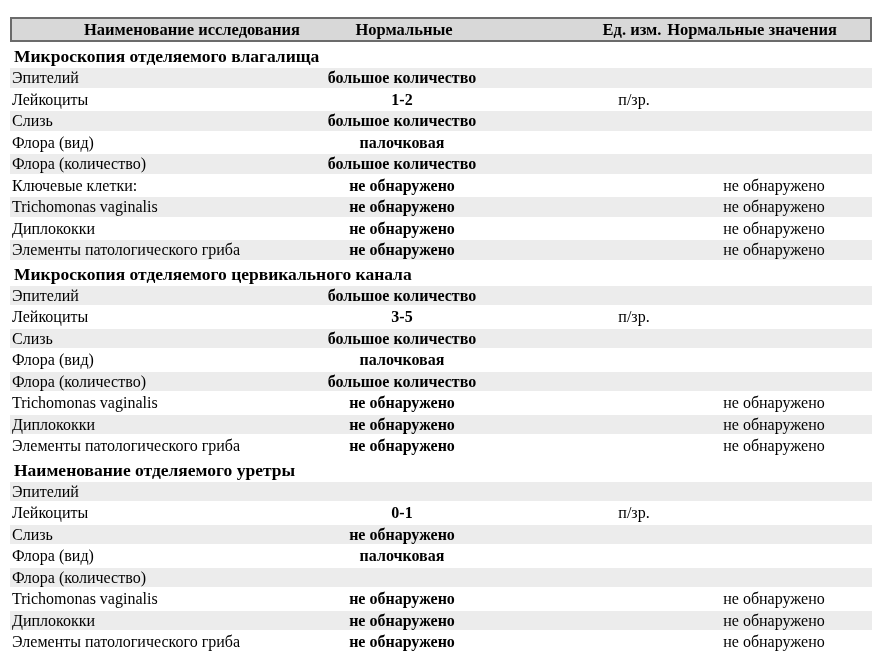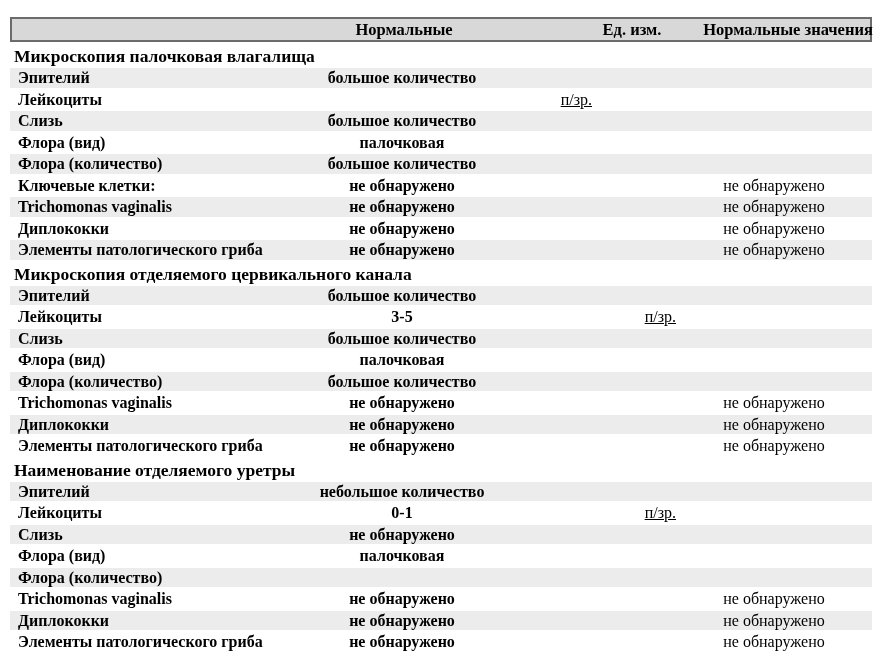--- a/index.html
+++ b/index.html
@@ -26,44 +26,46 @@
   }
 
   .row {
     display: grid; grid-template-columns: 202px 380px 84px 196px;
     box-sizing: border-box; height: 21.5px; border-bottom: 2px solid #ffffff;
     line-height: 19.5px; font-size: 16px;
   }
   .row.shaded { background: var(--row-shade, #ececec); }
 
   .cell { white-space: nowrap; overflow: visible; }
-  .cell-name   { padding-left: 8px; font-weight: bold; }
+  .cell-name   { padding-left: 2px; }
   .cell-result { text-align: center; font-weight: bold; }
-  .cell-unit   { text-align: right; text-decoration: underline; }
+  .cell-unit   { text-align: center; }
   .cell-normal { text-align: center; }
 </style>
 </head>
 <body>
 
 <div class="report">
   <div class="thead">
+    <span class="th" style="left:180px">Наименование исследования</span>
     <span class="th" style="left:392px">Нормальные</span>
     <span class="th" style="left:620px">Ед. изм.</span>
-    <span class="th" style="left:776px">Нормальные значения</span>
+    <span class="th" style="left:740px">Нормальные значения</span>
   </div>
   <div id="table-body">
-      <div class="section-title">Микроскопия палочковая влагалища</div>
+      <div class="section-title">Микроскопия отделяемого влагалища</div>
       <div class="row shaded">
         <div class="cell cell-name">Эпителий</div>
         <div class="cell cell-result">большое количество</div>
         <div class="cell cell-unit"></div>
         <div class="cell cell-normal"></div>
       </div>
       <div class="row">
         <div class="cell cell-name">Лейкоциты</div>
+        <div class="cell cell-result">1-2</div>
         <div class="cell cell-unit">п/зр.</div>
         <div class="cell cell-normal"></div>
       </div>
       <div class="row shaded">
         <div class="cell cell-name">Слизь</div>
         <div class="cell cell-result">большое количество</div>
         <div class="cell cell-unit"></div>
         <div class="cell cell-normal"></div>
       </div>
       <div class="row">
@@ -147,21 +149,20 @@
       </div>
       <div class="row">
         <div class="cell cell-name">Элементы патологического гриба</div>
         <div class="cell cell-result">не обнаружено</div>
         <div class="cell cell-unit"></div>
         <div class="cell cell-normal">не обнаружено</div>
       </div>
       <div class="section-title">Наименование отделяемого уретры</div>
       <div class="row shaded">
         <div class="cell cell-name">Эпителий</div>
-        <div class="cell cell-result">небольшое количество</div>
         <div class="cell cell-unit"></div>
         <div class="cell cell-normal"></div>
       </div>
       <div class="row">
         <div class="cell cell-name">Лейкоциты</div>
         <div class="cell cell-result">0-1</div>
         <div class="cell cell-unit">п/зр.</div>
         <div class="cell cell-normal"></div>
       </div>
       <div class="row shaded">

